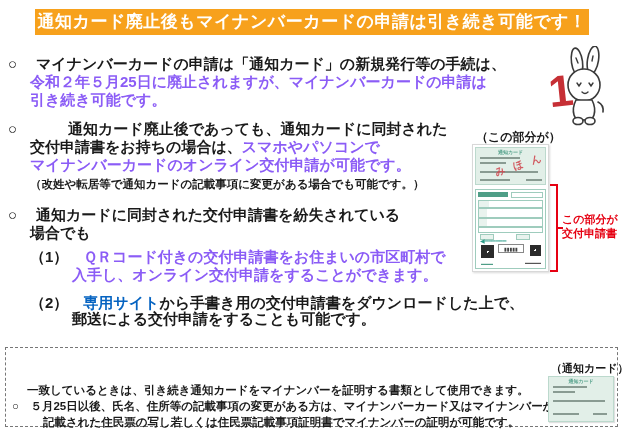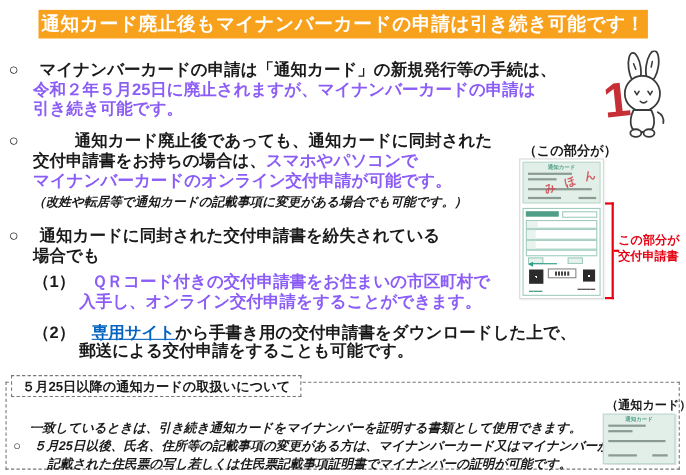--- a/index.html
+++ b/index.html
@@ -12,24 +12,24 @@
   }
   .abs { position:absolute; }
   .nw { white-space:nowrap; }
   .banner {
     left:35px; top:9px; width:554px; height:26px;
     background:#f7a11c; color:#ffffff;
     font-size:17px; font-weight:bold; text-align:center; line-height:26px;
     letter-spacing:0.5px;
   }
   .t15 { font-size:15px; font-weight:bold; line-height:18px; }
-  .t11 { font-size:11.5px; font-weight:bold; line-height:15px;font-style:italic; }
+  .t11 { font-size:11.5px; font-weight:bold; line-height:15px; }
   .red { color:#8b5cf6; }
   .blk { color:#1a1a1a; }
-  .link { color:#0563c1; text-decoration:underline; cursor:pointer; }
+  .link { color:#0563c1; cursor:pointer; }
   .caption { font-size:12px; font-weight:bold; }
   
   .formpic {
     left:472px; top:144px; width:77px; height:128px;
     background:#ffffff; border:1px solid #d8d8d8;
     box-shadow:1px 1px 2px rgba(0,0,0,0.15);
   }
   .mintcard {
     position:absolute; left:2px; top:2px; right:2px; height:38px;
     background:#e2efe8; border:1px solid #bcd9cd; overflow:hidden;
@@ -171,21 +171,20 @@
   <div class="abs brk" style="left:556px; top:184px; width:2px; height:88px;"></div>
   <div class="abs brk" style="left:550px; top:184px; width:8px; height:2px;"></div>
   <div class="abs brk" style="left:550px; top:270px; width:8px; height:2px;"></div>
   <div class="abs brk" style="left:558px; top:227px; width:5px; height:2px;"></div>
   <div class="abs brknote nw">
     <div>この部分が</div>
     <div>交付申請書</div>
   </div>
 
   <div class="abs botbox"></div>
-  <div class="abs bottitle nw">５月25日以降の通知カードの取扱いについて</div>
 
   <div class="abs t11 nw blk" style="left:27px; top:383px;text-align:center;">一致しているときは、引き続き通知カードをマイナンバーを証明する書類として使用できます。</div>
   <div class="abs t11 nw blk" style="left:12px; top:399px;">○　５月25日以後、氏名、住所等の記載事項の変更がある方は、マイナンバーカード又はマイナンバーが</div>
   <div class="abs t11 nw blk" style="left:27px; top:415px;margin-left:16px;">記載された住民票の写し若しくは住民票記載事項証明書でマイナンバーの証明が可能です。</div>
 
   <div class="abs nw blk" style="left:551px; top:361px; font-size:11px; font-weight:bold;">（通知カード）</div>
   <div class="abs notifcard">
     <div class="mint-ttl nw">通知カード</div>
     <div class="mline" style="left:4px; top:9px;  width:34px;"></div>
     <div class="mline" style="left:4px; top:14px; width:22px;"></div>

